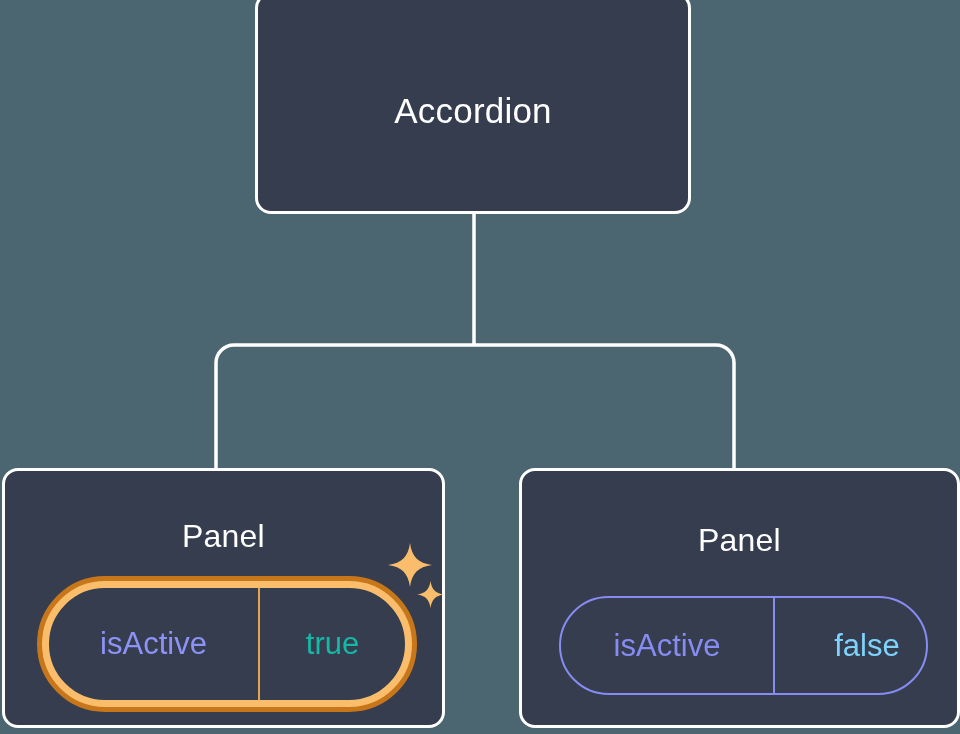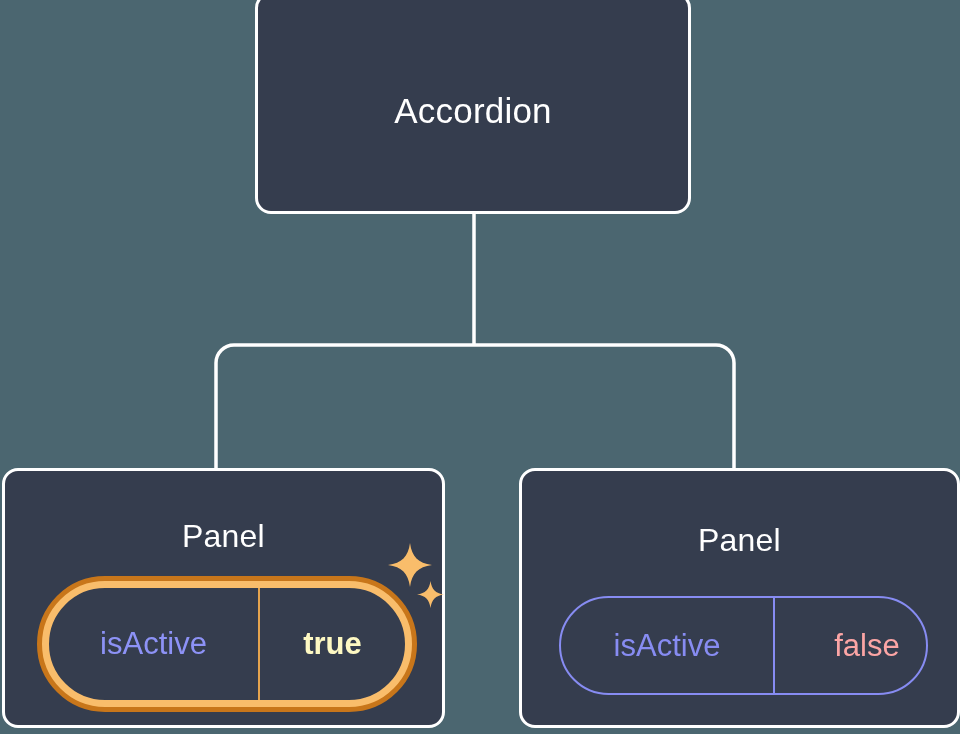--- a/index.html
+++ b/index.html
@@ -106,21 +106,21 @@
   }
   .pill-plain .pill-key {
     flex: 0 0 214px;
     color: #878cf2;
     font-size: 31px;
     font-weight: 400;
     border-right: 2px solid #878cf2;
   }
   .pill-plain .pill-val {
     flex: 1 1 auto;
-    color: #fca5a5;
+    color: #7dd3fc;
     font-size: 31px;
     font-weight: 400;
     margin-left: 33px;
   }
 
   
   .pill-highlight {
     left: 32px;
     top: 105px;
     width: 380px;
@@ -142,23 +142,23 @@
   }
   .pill-highlight .pill-key {
     flex: 0 0 211px;
     color: #8d92f6;
     font-size: 31px;
     font-weight: 400;
     border-right: 2px solid #e5a44e;
   }
   .pill-highlight .pill-val {
     flex: 1 1 auto;
-    color: #fef9c3;
-    font-size: 31px;
-    font-weight: 700;
+    color: #14b8a6;
+    font-size: 31px;
+    font-weight: 400;
   }
 
   
   .sparkle {
     position: absolute;
     pointer-events: none;
   }
   .sparkle-big {
     left: 383px;
     top: 72px;

